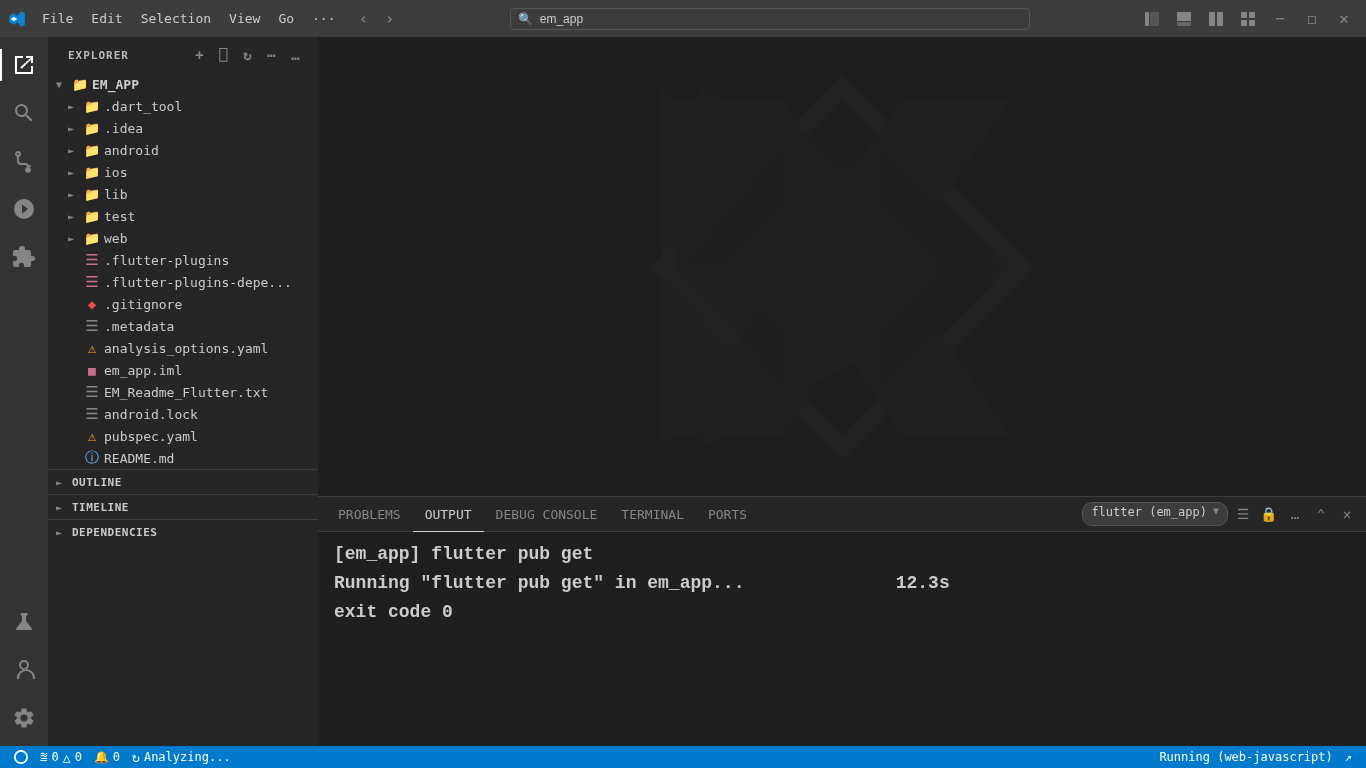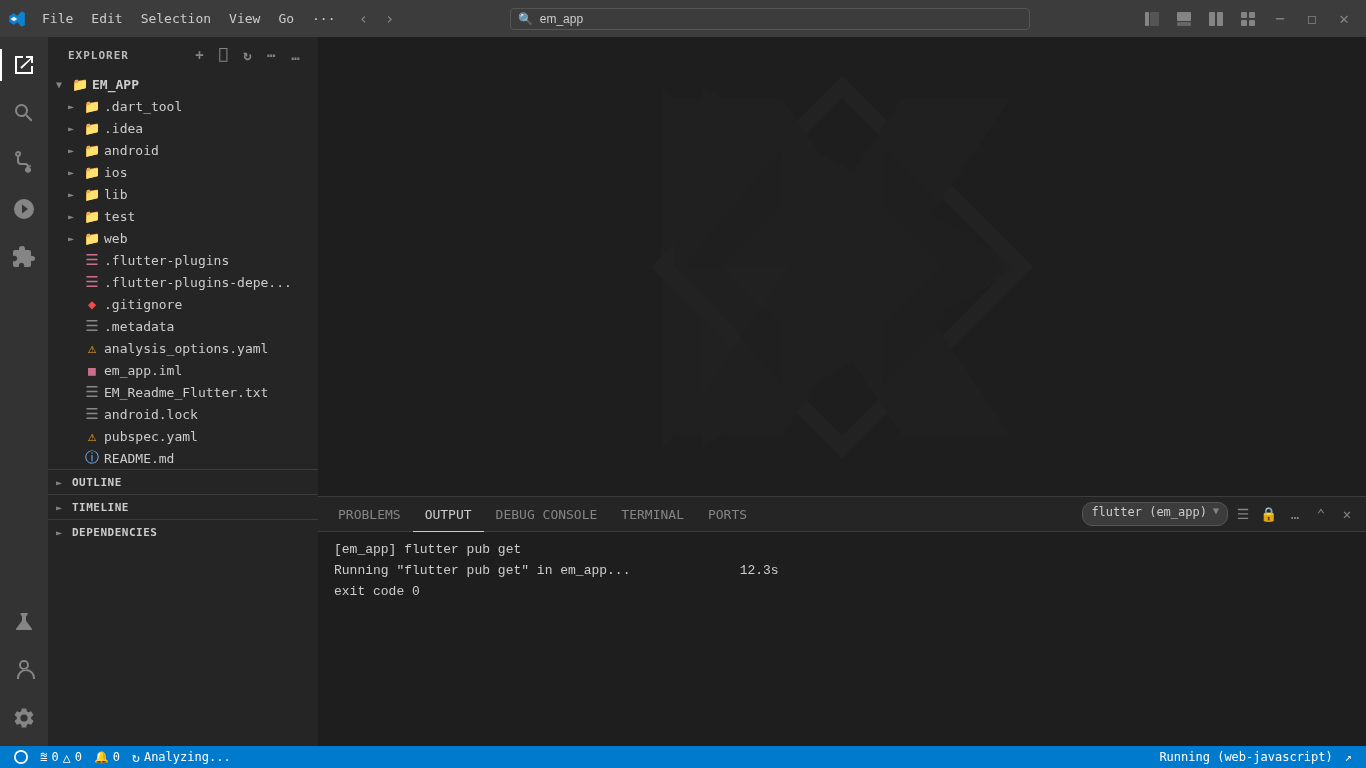--- a/index.html
+++ b/index.html
@@ -328,23 +328,24 @@
       color: #858585;
       font-size: 14px;
       border-radius: 3px;
     }
 
     .panel-content {
       flex: 1;
       overflow-y: auto;
       padding: 8px 16px;
       font-family: Consolas, 'Courier New', monospace;
-      font-size: 13px;
+      font-size: 18px;
       color: #cccccc;
       line-height: 1.6;
+      font-weight: bold;
     }
     .panel-content::-webkit-scrollbar { width: 6px; }
     .panel-content::-webkit-scrollbar-thumb { background: #424242; }
 
     .output-line { white-space: pre; }
 
     
     .status-bar {
       height: 22px;
       background: #007acc;

